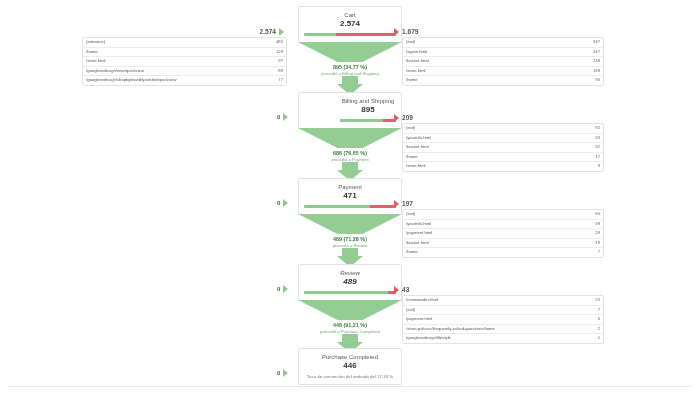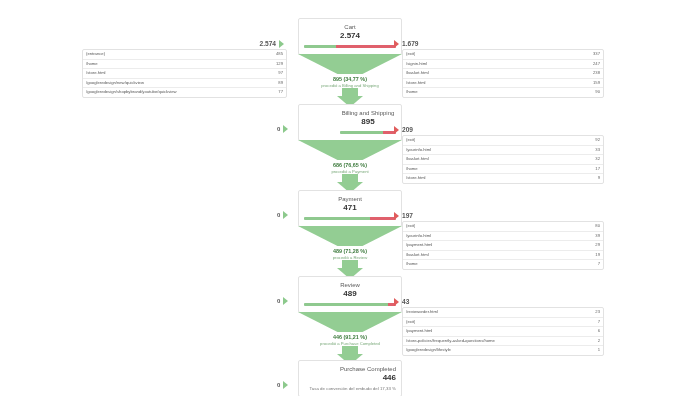--- a/index.html
+++ b/index.html
@@ -5,21 +5,21 @@
   html,body{margin:0;padding:0;}
   body{
     width:700px;height:396px;
     background:#ffffff;
     font-family:"Liberation Sans", sans-serif;
     font-size:5px;
     color:#444444;
     overflow:hidden;
     position:relative;
   }
-  #root{position:relative;width:700px;height:348px;margin-top:12px;}
+  #root{position:relative;width:700px;height:348px;}
 
   
   .tbl{
     border:1px solid #e2e2e2;
     border-radius:2px;
     background:#ffffff;
     width:100%;
     box-sizing:border-box;
   }
   .trow{
@@ -298,21 +298,21 @@
         <span class="tlabel">/basket.html</span>
         <span class="tval">19</span>
       </div>
       <div class="trow">
         <span class="tlabel">/home</span>
         <span class="tval">7</span>
       </div>
     </div>
   </div>
 
-  <div class="stage" style="left:298px;top:264px;">
+  <div class="stage" style="left:298px;top:264px;font-style:italic;">
     <div class="stage-title">Review</div>
     <div class="stage-value">489</div>
     <div class="bar">
       <div class="seg-g" style="width:91.21%"></div>
       <div class="seg-r" style="width:8.79%"></div>
     </div>
   </div>
   <div class="zmark" style="left:277px;top:285px;">
     <span>0</span>
     <span class="hv tri tri-green"></span>
@@ -351,21 +351,21 @@
         <span class="tlabel">/store-policies/frequently-asked-questions/home</span>
         <span class="tval">2</span>
       </div>
       <div class="trow">
         <span class="tlabel">/googleredesign/lifestyle</span>
         <span class="tval">1</span>
       </div>
     </div>
   </div>
 
-  <div class="stage" style="left:298px;top:348px;padding-bottom:4px;text-align:right;">
+  <div class="stage" style="left:298px;top:348px;padding-bottom:4px;">
     <div class="stage-title">Purchase Completed</div>
     <div class="stage-value">446</div>
     <div class="stage-sub">Tasa de conversión del embudo del 17,33 %</div>
   </div>
   <div class="zmark" style="left:277px;top:369px;">
     <span>0</span>
     <span class="hv tri tri-green"></span>
   </div>
 
   <div class="footdiv"></div>

